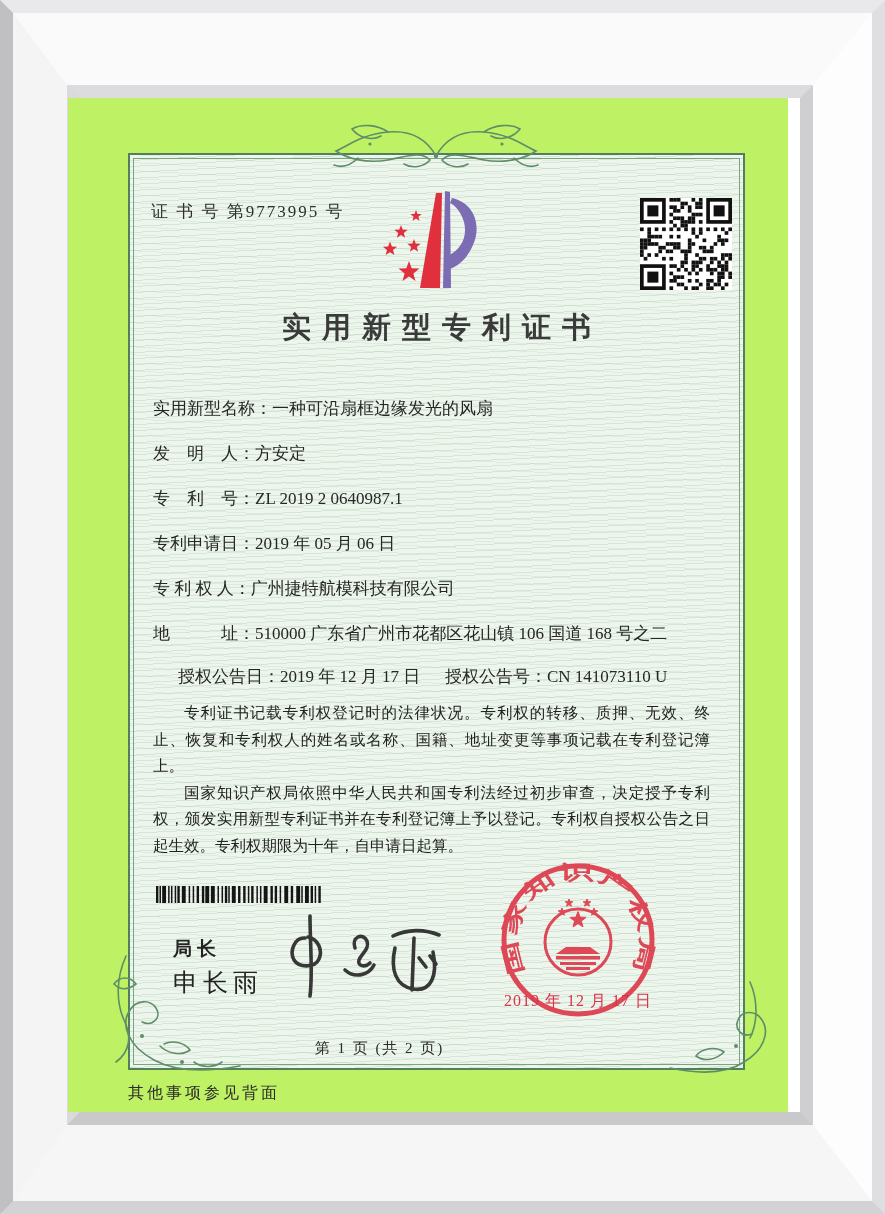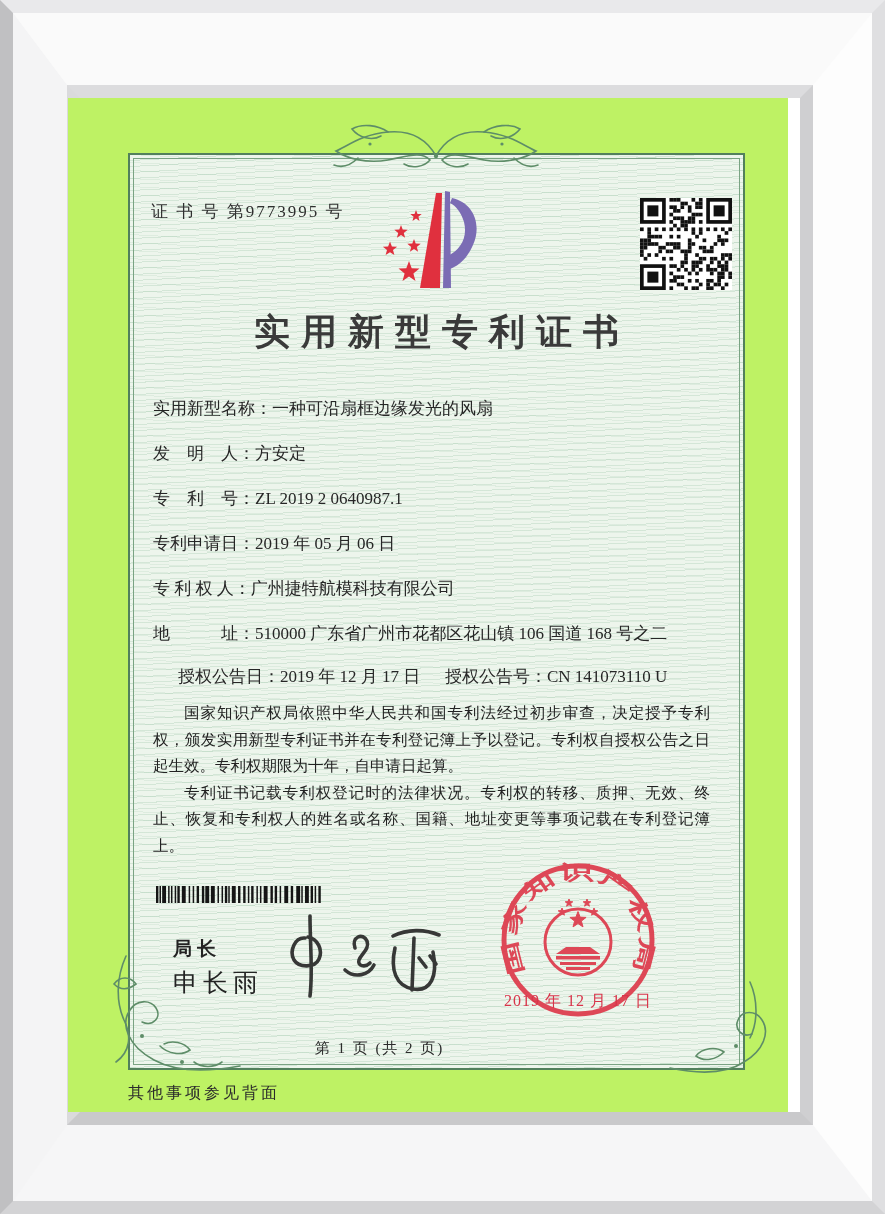--- a/index.html
+++ b/index.html
@@ -22,21 +22,21 @@
     background-color:#edf5ec;
     background-image:
       repeating-linear-gradient(177deg, rgba(255,255,255,0) 0 5px, rgba(110,170,130,.20) 5px 6px),
       repeating-linear-gradient(183deg, rgba(255,255,255,0) 0 7px, rgba(110,170,130,.12) 7px 8px);}
   .gframe-inner{position:absolute;inset:3px;border:1px solid #7aa383;}
   .orn{position:absolute;pointer-events:none;}
   .cert-no{position:absolute;left:83px;top:102px;font-size:17px;letter-spacing:2px;color:#2f2f2f;white-space:pre;}
   .logo{position:absolute;left:292px;top:88px;width:118px;height:110px;}
   .qr{position:absolute;left:572px;top:100px;width:92px;height:92px;}
   .title{position:absolute;left:60px;top:210px;width:617px;text-align:center;
-    font-size:36px;font-weight:600;letter-spacing:11px;text-indent:11px;color:#3a3a3a;font-family:Liberation Serif, serif;}
+    font-size:29px;font-weight:600;letter-spacing:11px;text-indent:11px;color:#3a3a3a;font-family:Liberation Serif, serif;}
   .fields{position:absolute;left:85px;top:300px;display:flex;flex-direction:column;gap:24px;
     font-size:17px;color:#262626;}
   .frow{white-space:pre;line-height:21px;}
   .flabel{white-space:pre;}
   .fvalue{white-space:pre;}
   .grant-row{position:absolute;left:85px;top:567px;font-size:17px;color:#262626;white-space:pre;display:flex;text-align:center;}
   .grant-left{width:292px;white-space:pre;}
   .paras{position:absolute;left:85px;top:602px;width:557px;font-size:15.5px;line-height:26.5px;
     color:#222;text-align:justify;}
   .paras p{margin:0;text-indent:2em;}
@@ -319,22 +319,22 @@
       <div class="frow"><span class="flabel">专 利 权 人：</span><span class="fvalue">广州捷特航模科技有限公司</span></div>
       <div class="frow"><span class="flabel">地　　　址：</span><span class="fvalue">510000 广东省广州市花都区花山镇 106 国道 168 号之二</span></div>
     </div>
 
     <div class="grant-row">
       <span class="grant-left"><span>授权公告日：</span><span>2019 年 12 月 17 日</span></span>
       <span class="grant-right"><span>授权公告号：</span><span>CN 141073110 U</span></span>
     </div>
 
     <div class="paras">
+      <p>专利证书记载专利权登记时的法律状况。专利权的转移、质押、无效、终止、恢复和专利权人的姓名或名称、国籍、地址变更等事项记载在专利登记簿上。</p>
       <p>国家知识产权局依照中华人民共和国专利法经过初步审查，决定授予专利权，颁发实用新型专利证书并在专利登记簿上予以登记。专利权自授权公告之日起生效。专利权期限为十年，自申请日起算。</p>
-      <p>专利证书记载专利权登记时的法律状况。专利权的转移、质押、无效、终止、恢复和专利权人的姓名或名称、国籍、地址变更等事项记载在专利登记簿上。</p>
     </div>
 
     <svg class="barcode" id="barsvg" viewBox="0 0 165 17">
         <rect x="0" y="0" width="2.4000000000000004" height="17" fill="#151515"></rect>
         <rect x="3.48505675313063" y="0" width="1.5" height="17" fill="#151515"></rect>
         <rect x="6.149898374360055" y="0" width="3.9000000000000004" height="17" fill="#151515"></rect>
         <rect x="12.108495293557645" y="0" width="1.5" height="17" fill="#151515"></rect>
         <rect x="14.96445654006675" y="0" width="1.5" height="17" fill="#151515"></rect>
         <rect x="18.68019243408926" y="0" width="1.5" height="17" fill="#151515"></rect>
         <rect x="21.364096773788336" y="0" width="2.4000000000000004" height="17" fill="#151515"></rect>

